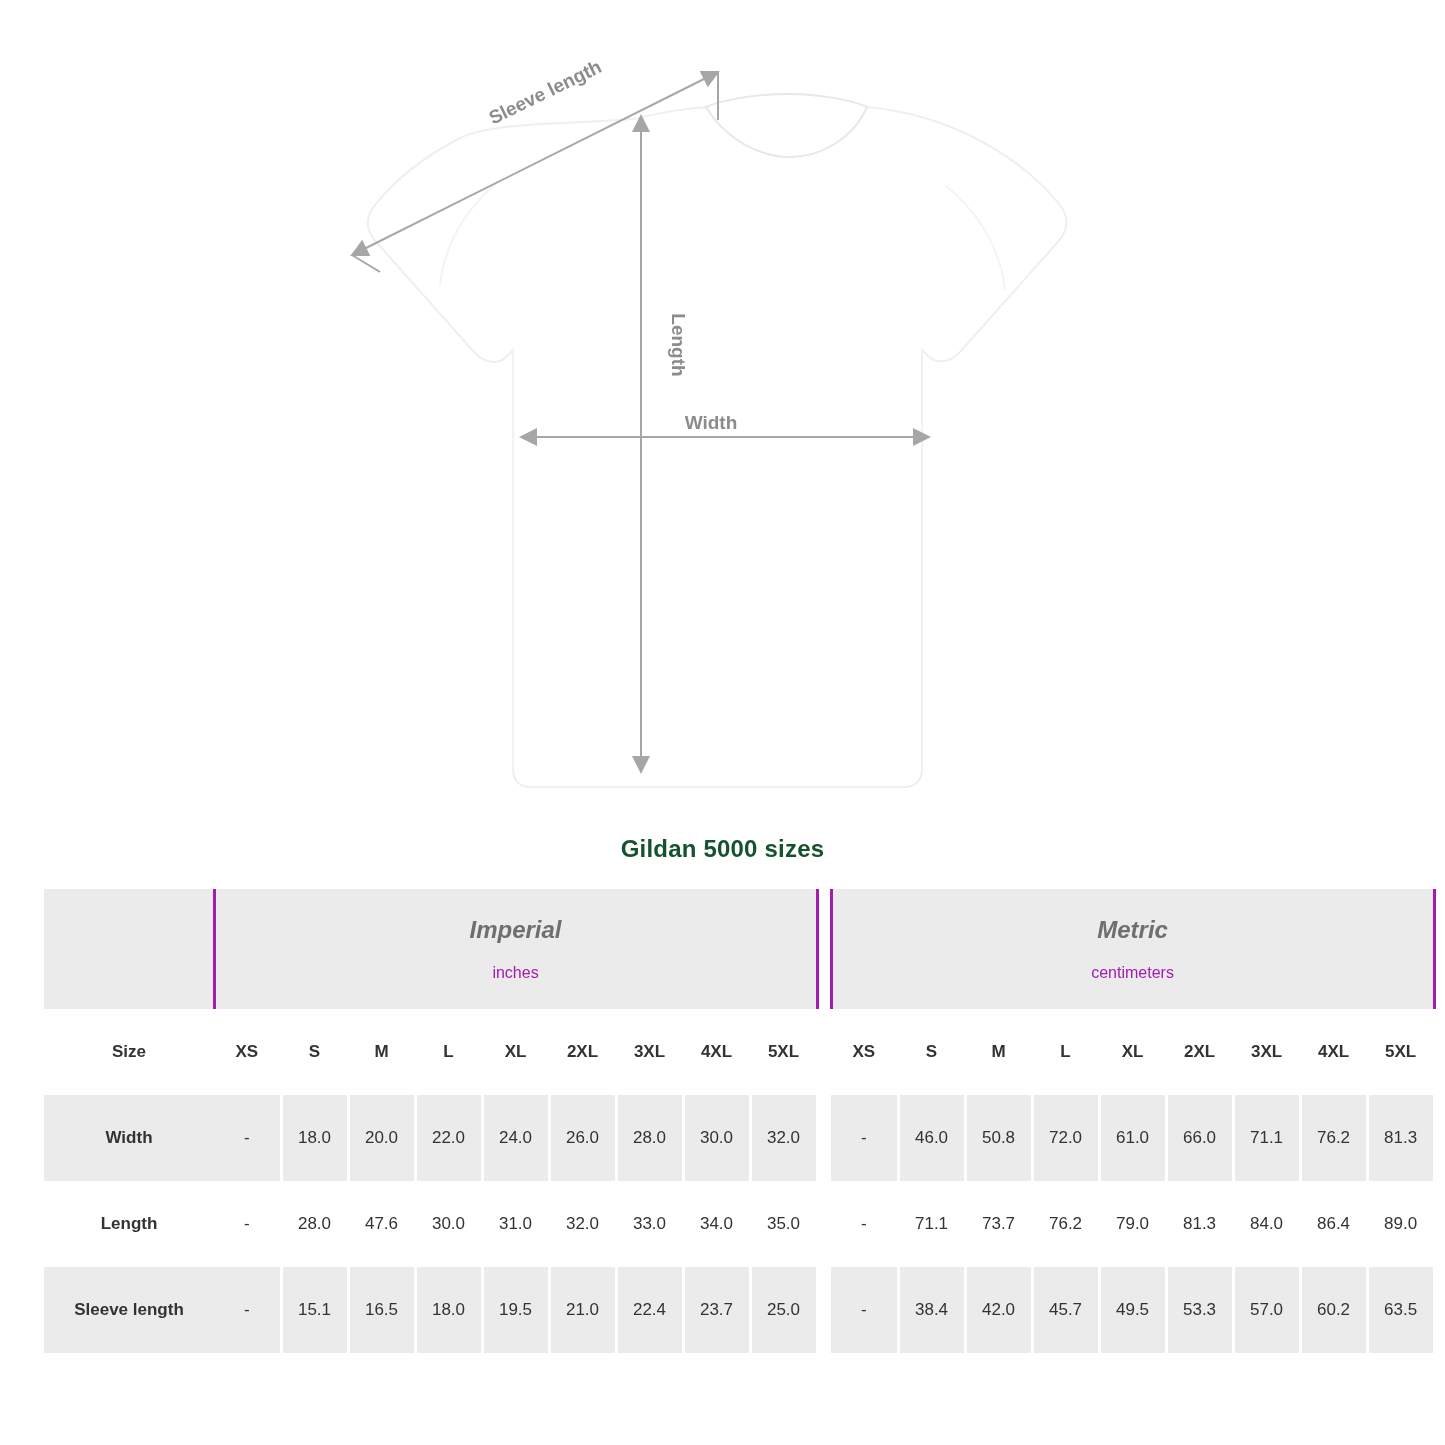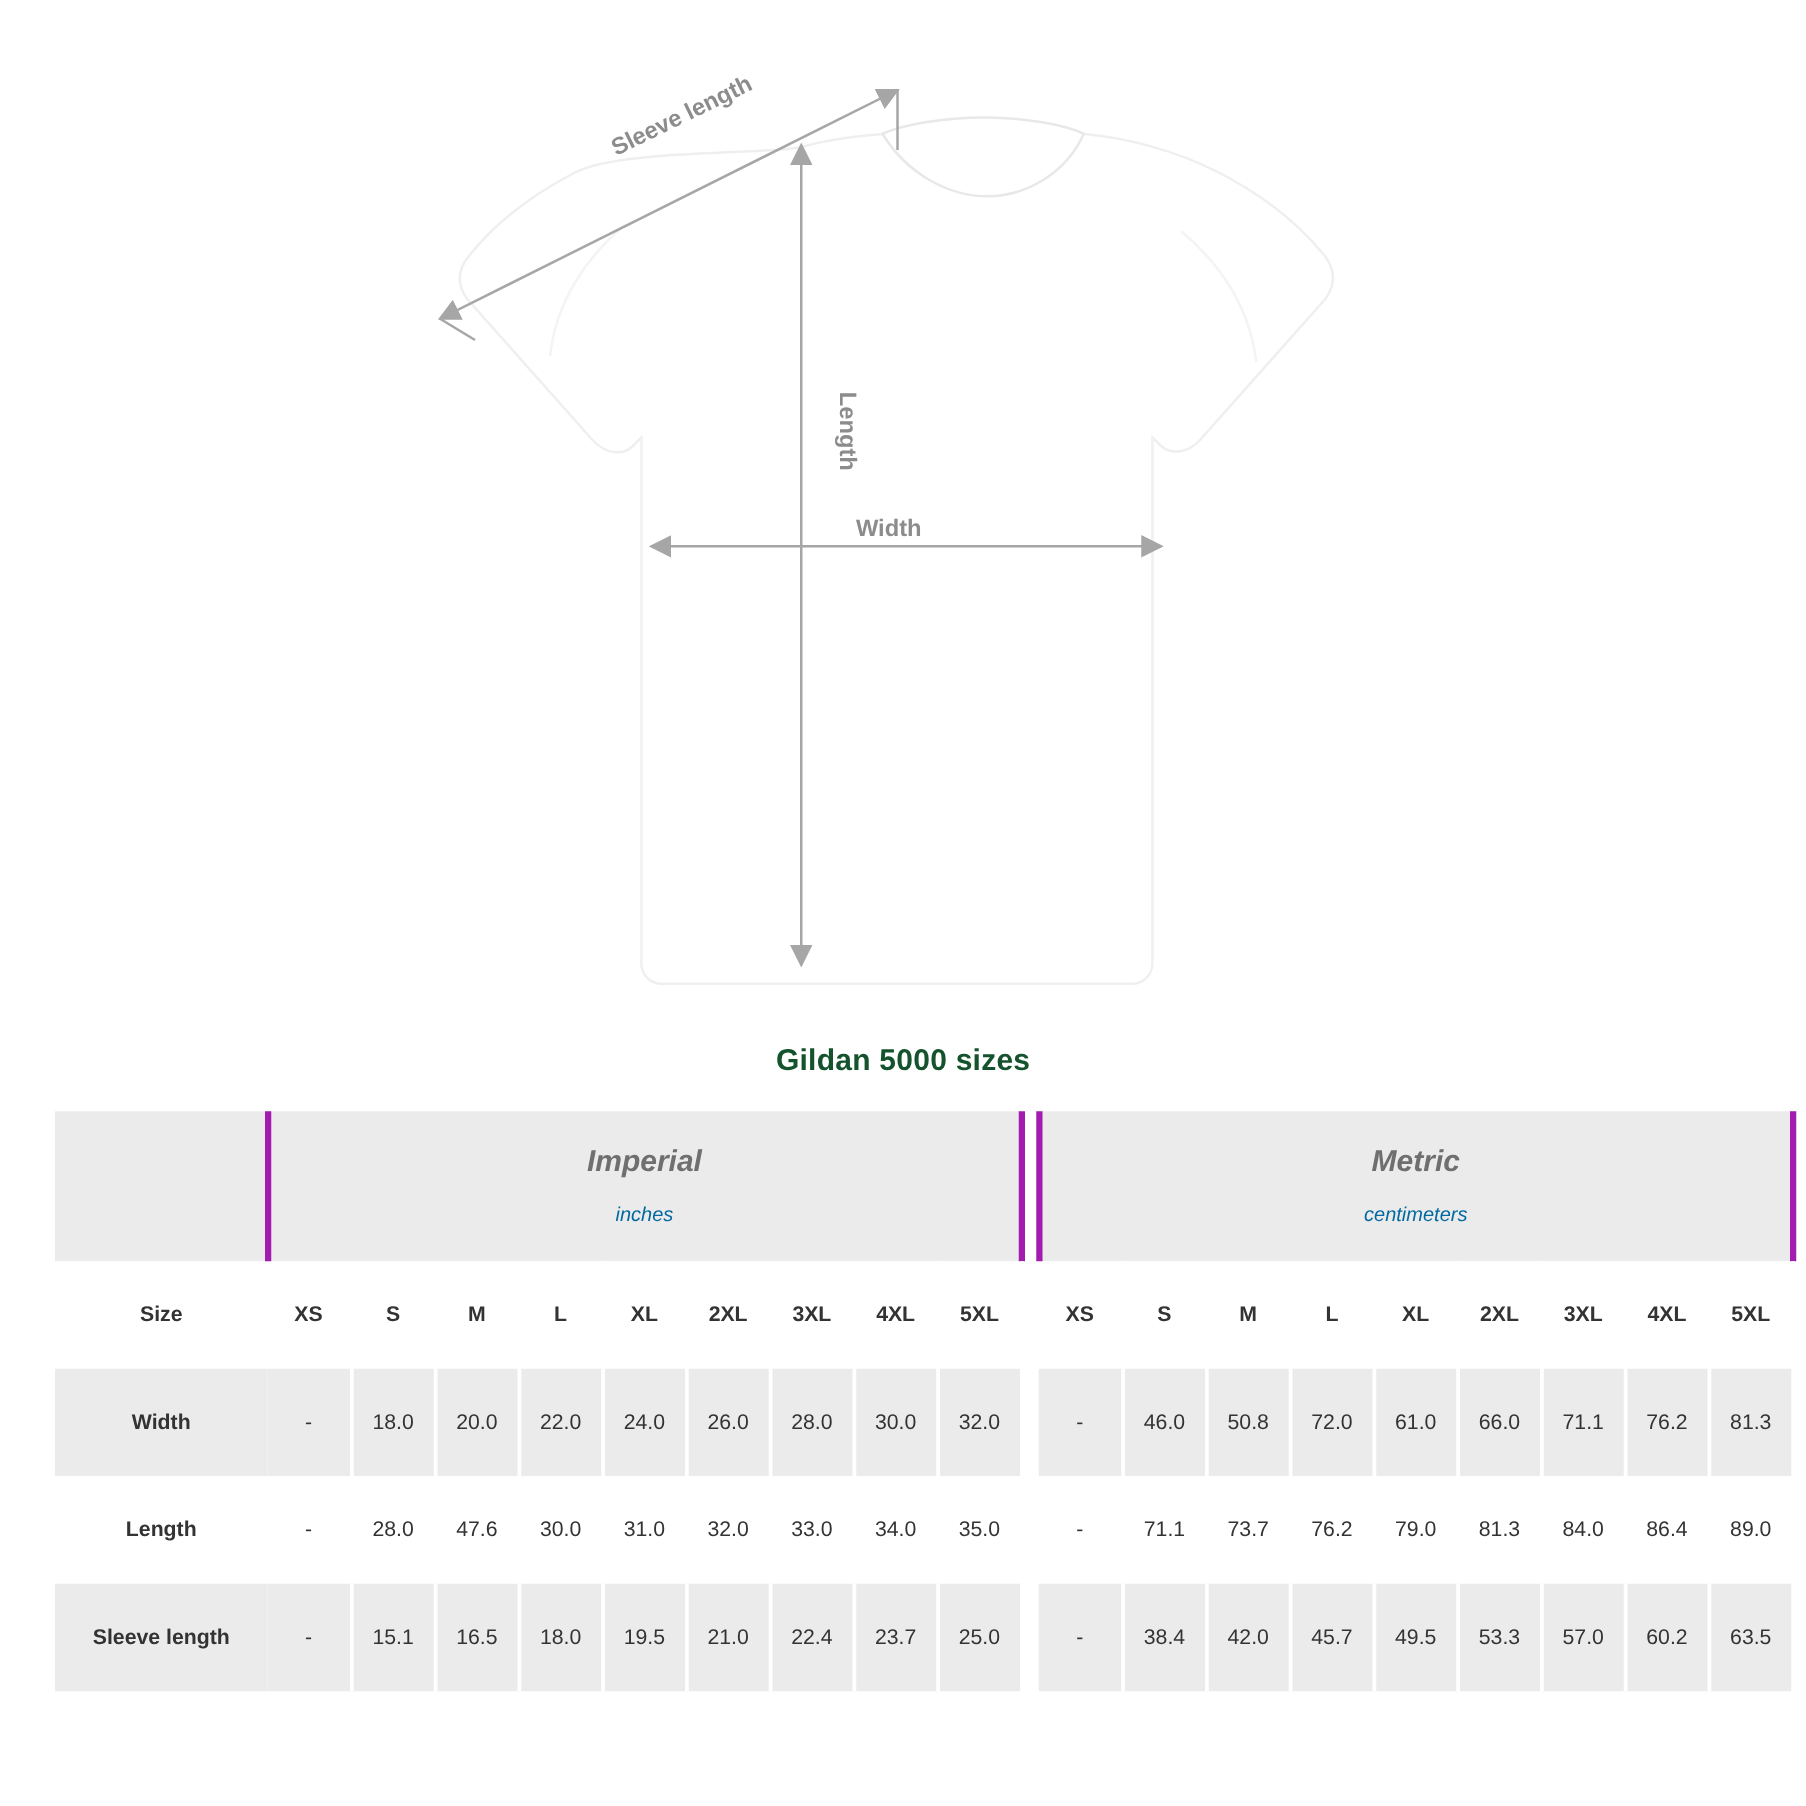--- a/index.html
+++ b/index.html
@@ -61,33 +61,32 @@
   }
   table.size-table th,
   table.size-table td {
     text-align: center;
     vertical-align: middle;
   }
 
   .unit-header-cell {
     background: #ebebeb;
     height: 118px;
-    border-right: 5px solid #a21caf;
+    border-right: 3px solid #a21caf;
   }
   .unit-name {
     font-size: 24px;
     font-style: italic;
     font-weight: bold;
     color: #6f6f6f;
   }
   .unit-sub {
     margin-top: 20px;
     font-size: 16px;
-    font-style: italic;
-    color: #0369a1;
+    color: #a21caf;
   }
 
   .row-label {
     font-size: 17px;
     font-weight: bold;
     color: #333333;
     width: 170px;
   }
   .size-head-cell {
     font-size: 17px;

